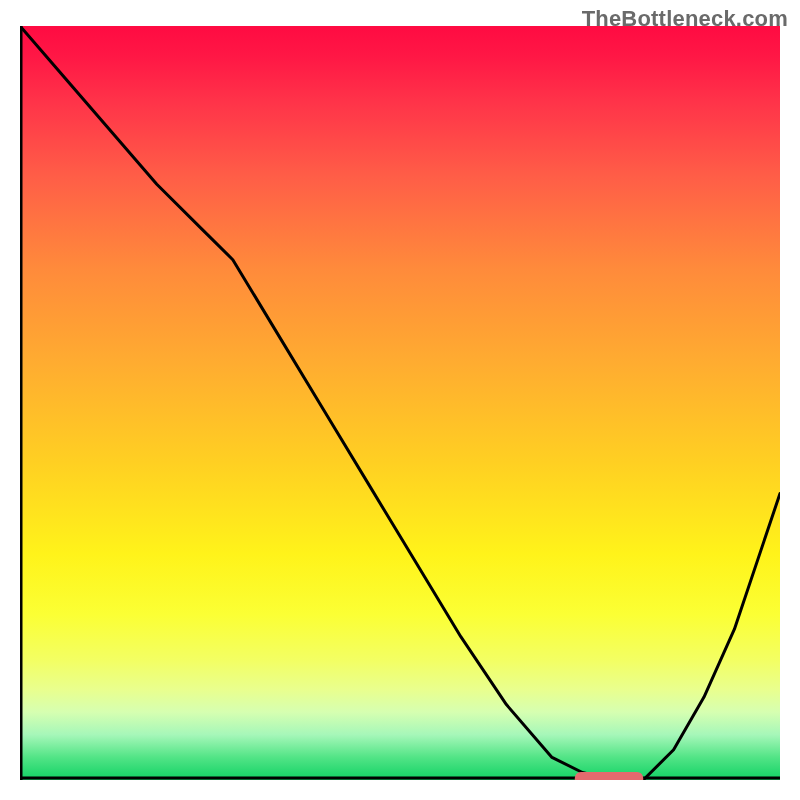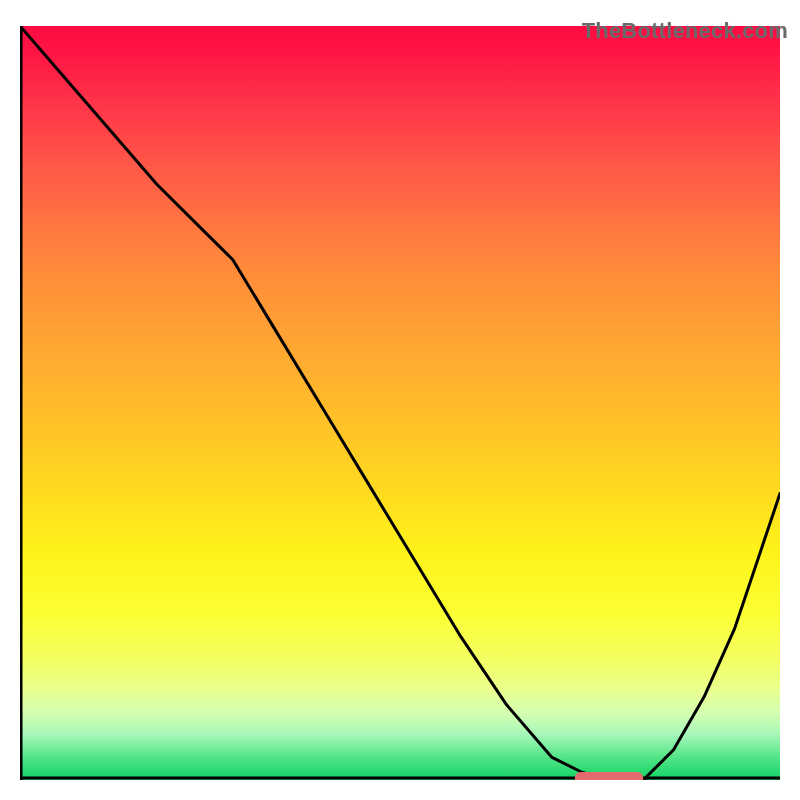--- a/index.html
+++ b/index.html
@@ -11,21 +11,21 @@
     background: #ffffff;
     font-family: Arial, Helvetica, sans-serif;
   }
   .chart-container {
     position: relative;
     width: 800px;
     height: 800px;
   }
   .watermark {
     position: absolute;
-    top: 18px;
+    top: 6px;
     right: 12px;
     font-size: 22px;
     font-weight: 600;
     color: #6a6a6a;
     letter-spacing: 0.2px;
     z-index: 10;
   }
   .plot-area {
     position: absolute;
     left: 20px;

